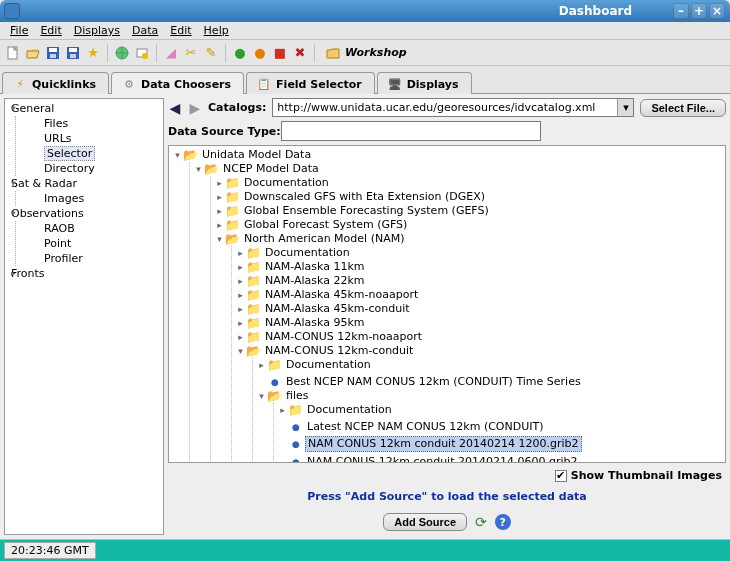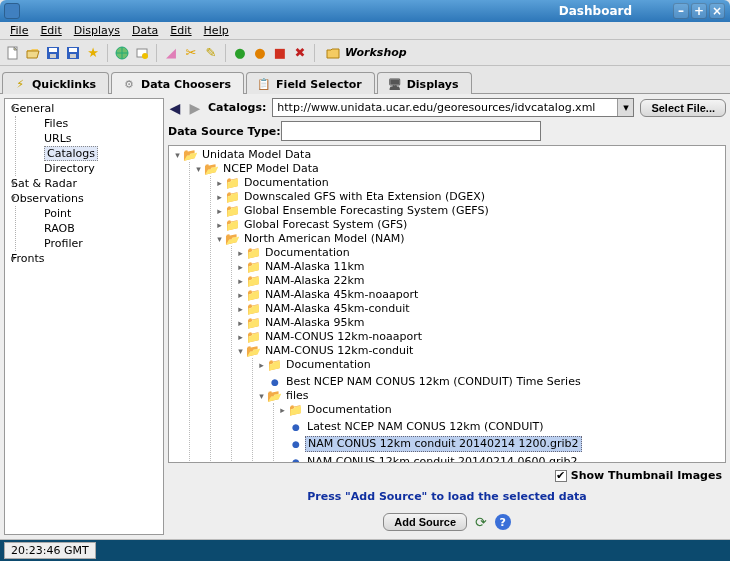--- a/index.html
+++ b/index.html
@@ -219,21 +219,21 @@
     color:#1030a0;
     font-size:11px;
     font-weight:bold;
     padding: 4px 0 6px 0;
   }
   .ftr2 {
     display:flex; justify-content:center; align-items:center; gap:8px; padding-bottom:4px;
   }
   .statusbar {
     height:22px;
-    background:#0c4a6e;
+    background:#14b8a6;
     border-top:1px solid #bbb;
     display:flex; align-items:center;
     padding:0 4px;
   }
   .statusbar .sb-box {
     border:1px solid #aaa;
     background:#eee;
     padding:1px 6px;
     font-size:11px;
   }
@@ -339,30 +339,31 @@
   </div>
 </div>
 
 <div class="main">
 
   <div class="sidebar">
     <div class="snode cat"><span class="toggle">▾</span><span class="lbl">General</span></div>
     <div class="vline">
       <div class="snode leaf"><span class="lbl">Files</span></div>
       <div class="snode leaf"><span class="lbl">URLs</span></div>
-      <div class="snode leaf selected"><span class="lbl">Catalogs</span></div>
+      <div class="snode leaf selected"><span class="lbl">Selector</span></div>
       <div class="snode leaf"><span class="lbl">Directory</span></div>
     </div>
     <div class="snode cat"><span class="toggle">▾</span><span class="lbl">Sat &amp; Radar</span></div>
     <div class="vline">
+      <div class="snode leaf"><span class="lbl">Images</span></div>
     </div>
     <div class="snode cat"><span class="toggle">▾</span><span class="lbl">Observations</span></div>
     <div class="vline">
+      <div class="snode leaf"><span class="lbl">RAOB</span></div>
       <div class="snode leaf"><span class="lbl">Point</span></div>
-      <div class="snode leaf"><span class="lbl">RAOB</span></div>
       <div class="snode leaf"><span class="lbl">Profiler</span></div>
     </div>
     <div class="snode cat"><span class="toggle">▸</span><span class="lbl">Fronts</span></div>
   </div>
 
   <div class="right">
     <div class="row1">
       <span class="nav-arrow">◀</span>
       <span class="nav-arrow" style="color:#999">▶</span>
       <label>Catalogs:</label>

